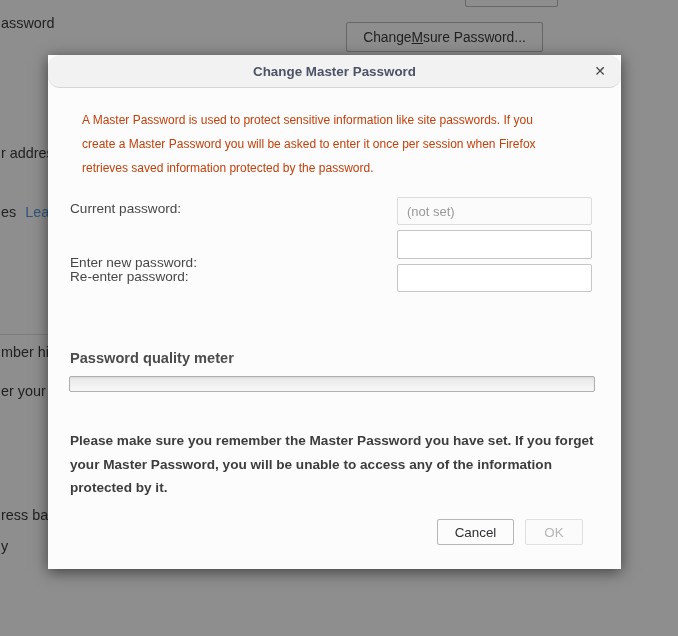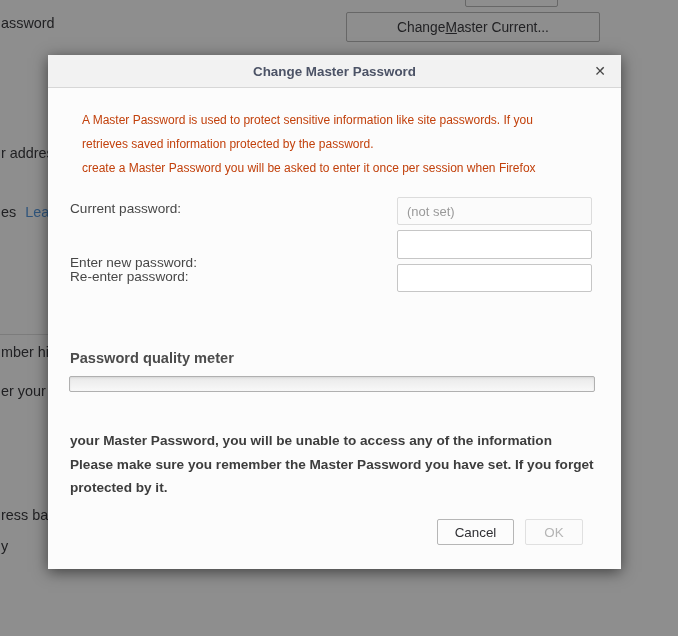--- a/index.html
+++ b/index.html
@@ -23,21 +23,21 @@
   .bg-divider{position:absolute;left:0;top:334px;width:140px;height:1px;background:#d9d9d9;}
   
   .overlay{position:absolute;inset:0;background:rgba(20,20,20,0.47);z-index:5;}
   
   .dialog{
     position:absolute;left:48px;top:55px;width:573px;height:514px;z-index:10;
     background:#fcfcfc;box-shadow:0 3px 14px rgba(0,0,0,0.55);
   }
   .titlebar{
     position:absolute;left:0;top:0;right:0;height:32px;background:#f2f2f2;
-    border-bottom:1px solid #d7d7d7;display:flex;align-items:center;justify-content:center;
+    border-bottom:1px solid #d7d7d7;display:flex;align-items:center;justify-content:center;border-radius:12px;
   }
   .title{font-size:13.4px;font-weight:600;color:#4c5366;}
   .close-btn{
     position:absolute;right:6px;top:0;width:30px;height:32px;border:0;background:transparent;
     display:flex;align-items:center;justify-content:center;font-size:14px;color:#474747;
     cursor:pointer;font-family:"Liberation Sans",sans-serif;
   }
   .desc{
     position:absolute;left:34px;top:53px;width:540px;
     font-size:12px;line-height:24px;color:#c2410c;
@@ -73,24 +73,24 @@
 </head>
 <body>
 
 <div class="stage">
 
   <div>
     <span class="bg-frag" style="top:15px;">assword</span>
 
     <div class="bg-btn" style="left:465px;top:-23px;width:93px;height:30px;"></div>
 
-    <button class="bg-btn" style="left:346px;top:12px;width:254px;height:30px;">
+    <button class="bg-btn" style="left:346px;top:22px;width:197px;height:30px;">
       <span>Change </span>
         <span class="ak">M</span>
-        <span>aster Current...</span>
+        <span>sure Password...</span>
     </button>
 
     <span class="bg-frag" style="top:145px;">r addres</span>
 
     <span class="bg-frag" style="top:204px;"><span>es</span><a class="bg-link" href="#">Learn</a></span>
 
     <div class="bg-divider"></div>
 
     <span class="bg-frag" style="top:344px;">mber hi</span>
 
@@ -105,41 +105,41 @@
 
   <div class="dialog">
 
     <div class="titlebar">
       <span class="title">Change Master Password</span>
       <button class="close-btn">✕</button>
     </div>
 
     <div class="desc">
       <div>A Master Password is used to protect sensitive information like site passwords. If you</div>
+      <div>create a Master Password you will be asked to enter it once per session when Firefox</div>
       <div>retrieves saved information protected by the password.</div>
-      <div>create a Master Password you will be asked to enter it once per session when Firefox</div>
     </div>
 
     <label class="field-label" style="top:146px;">Current password:</label>
     <input class="txt" style="top: 142px; height: 28px;" type="text" disabled="" value="(not set)">
 
     <label class="field-label" style="top:180px;margin-top:20px;">Enter new password:</label>
     <input class="txt" style="top: 175px; height: 29px;" type="password">
 
     <label class="field-label" style="top:214px;">Re-enter password:</label>
     <input class="txt" style="top: 209px; height: 28px;" type="password">
 
     <div class="qm-label">Password quality meter</div>
     <div class="meter">
       <div class="meter-fill" style="width: 0%;"></div>
     </div>
 
     <div class="warning">
+      <div>Please make sure you remember the Master Password you have set. If you forget</div>
       <div>your Master Password, you will be unable to access any of the information</div>
-      <div>Please make sure you remember the Master Password you have set. If you forget</div>
       <div>protected by it.</div>
     </div>
 
     <button class="dlg-btn cancel">Cancel</button>
     <button class="dlg-btn ok" disabled="">OK</button>
   </div>
 
 </div>
 
 </body></html>

